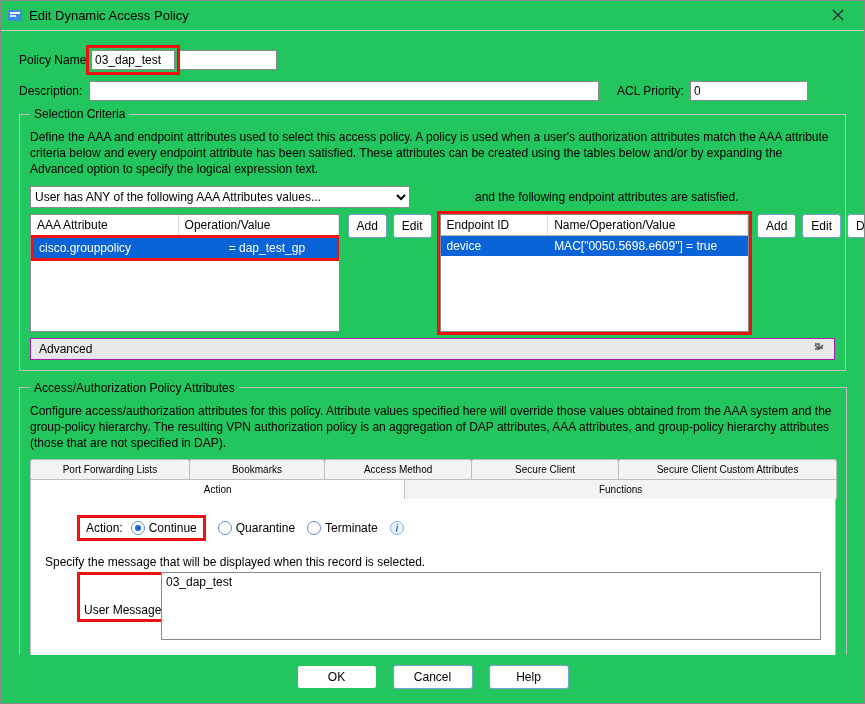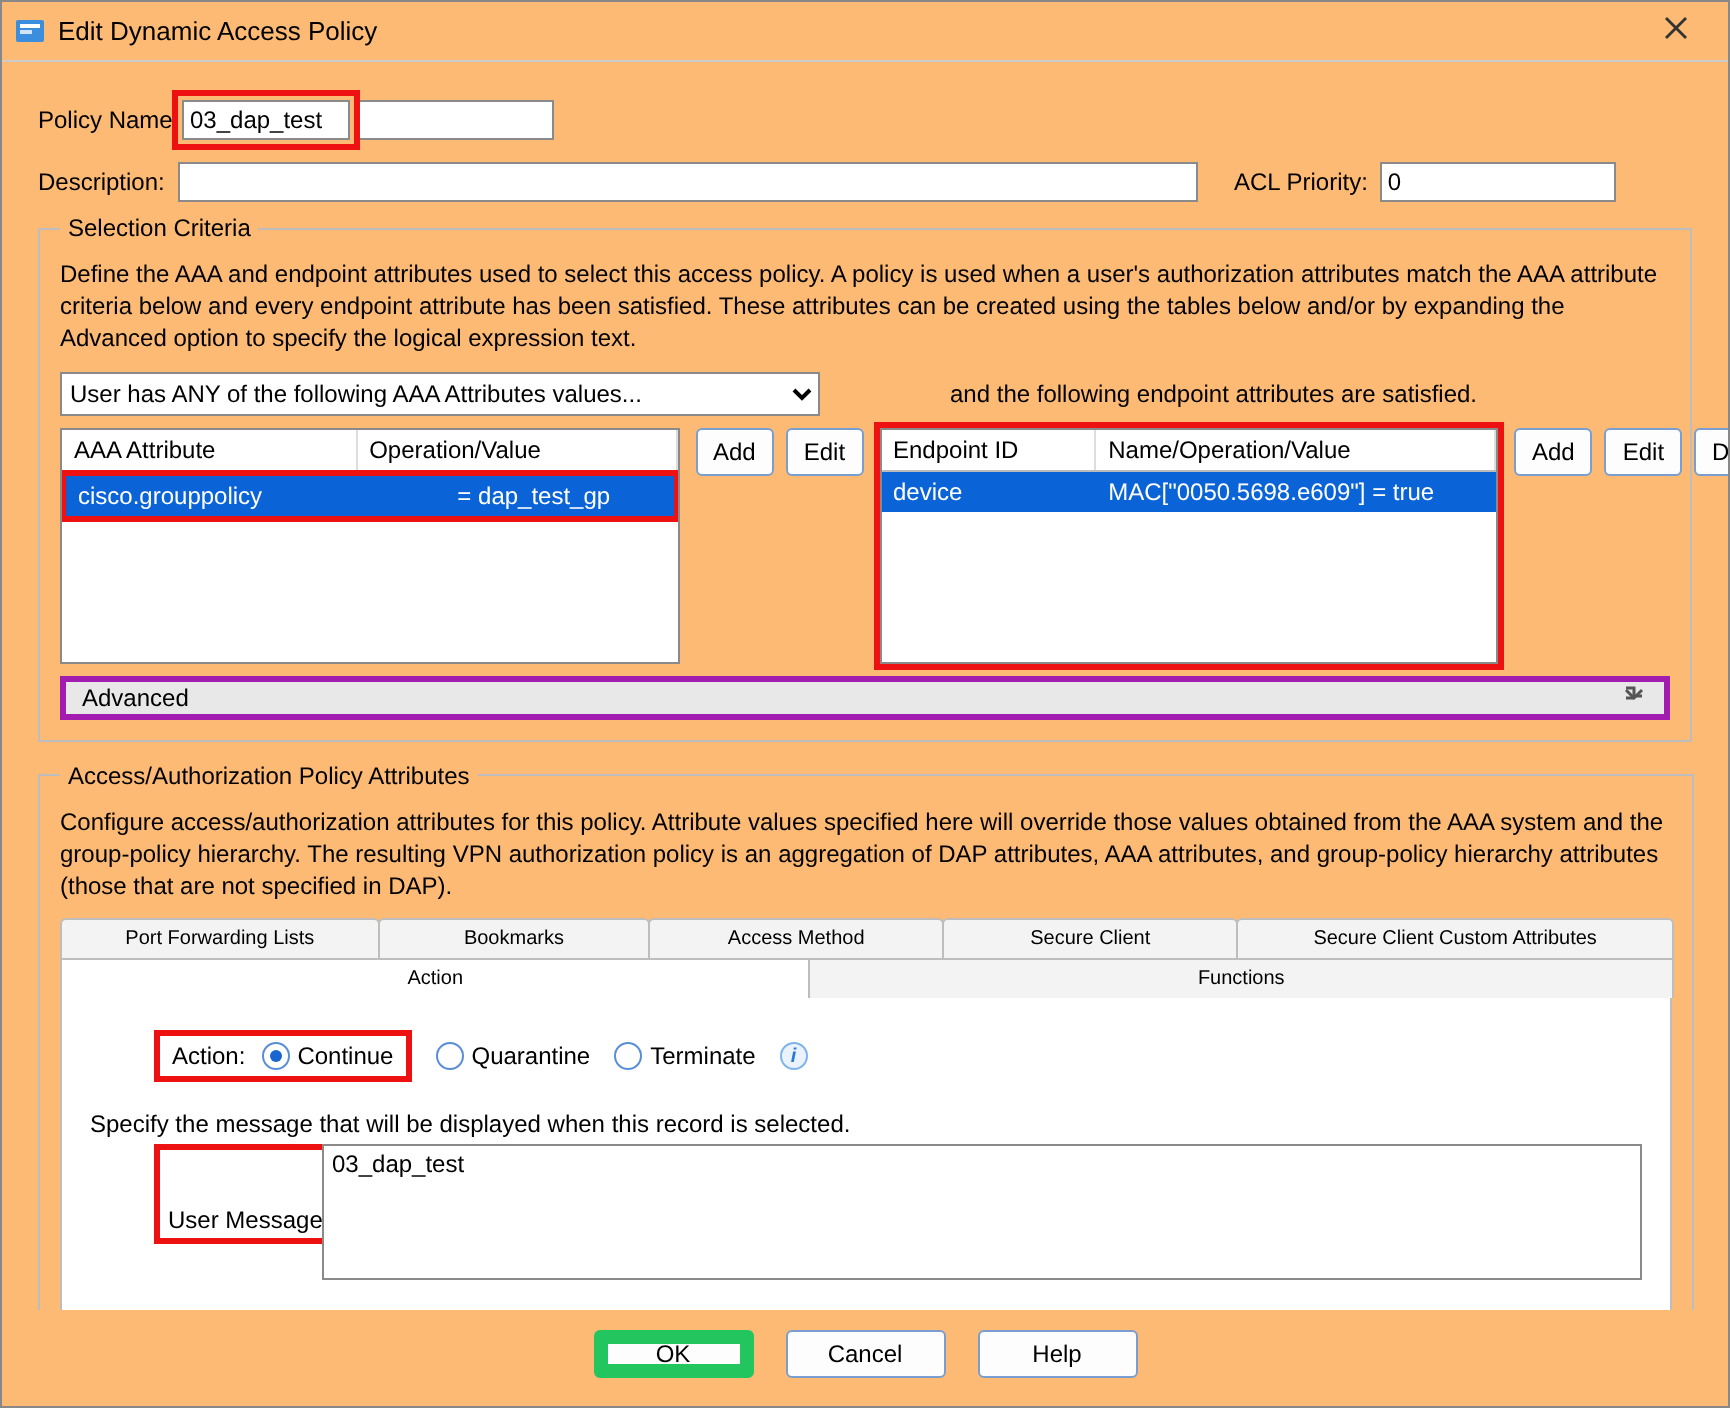--- a/index.html
+++ b/index.html
@@ -9,21 +9,21 @@
     font-size: 12px;
     background: #fff;
     color: #000;
   }
   .window {
     width: 865px;
     height: 704px;
     border: 1px solid #888;
     display: flex;
     flex-direction: column;
-    background: #fdba74;
+    background: #22c55e;
     position: relative;
   }
   .titlebar {
     height: 30px;
     border-bottom: 1px solid #ccc;
     display: flex;
     align-items: center;
     padding: 0 6px;
     font-size: 13px;
   }
@@ -99,21 +99,21 @@
     border-radius: 3px;
     font-size: 12px;
     cursor: default;
     padding: 0 8px;
     display: inline-flex;
     align-items: center;
     justify-content: center;
   }
   .advanced {
     background: #e8e8e8;
-    border: 3px solid #a21caf;
+    border: 1px solid #a21caf;
     height: 22px;
     display: flex;
     align-items: center;
     padding: 0 8px;
     margin-top: 6px;
     font-size: 12px;
     position: relative;
   }
   .advanced .chev {
     position: absolute;
@@ -168,21 +168,21 @@
     resize: none;
     font-family: inherit;
   }
   .bottom-btns {
     display: flex;
     justify-content: center;
     gap: 16px;
     padding: 10px 0 14px 0;
   }
   .bottom-btns .btn { width: 80px; }
-  .bottom-btns .btn.primary { border: 7px solid #22c55e; }
+  .bottom-btns .btn.primary { border: 1px solid #22c55e; }
   .hl { border: 3px solid #e11; position: relative; margin-left: 32px; }
   .hl-pad1 { padding: 2px; display:inline-block; }
   .info-icon {
     width: 14px; height: 14px; border-radius: 50%;
     display: inline-flex; align-items:center; justify-content:center;
     color: #2a7ad6; border:1px solid #7fb3ec; font-size:10px; font-style: italic; font-weight:bold;background:#eaf3fd;
   }
 </style>
 </head>
 <body>

